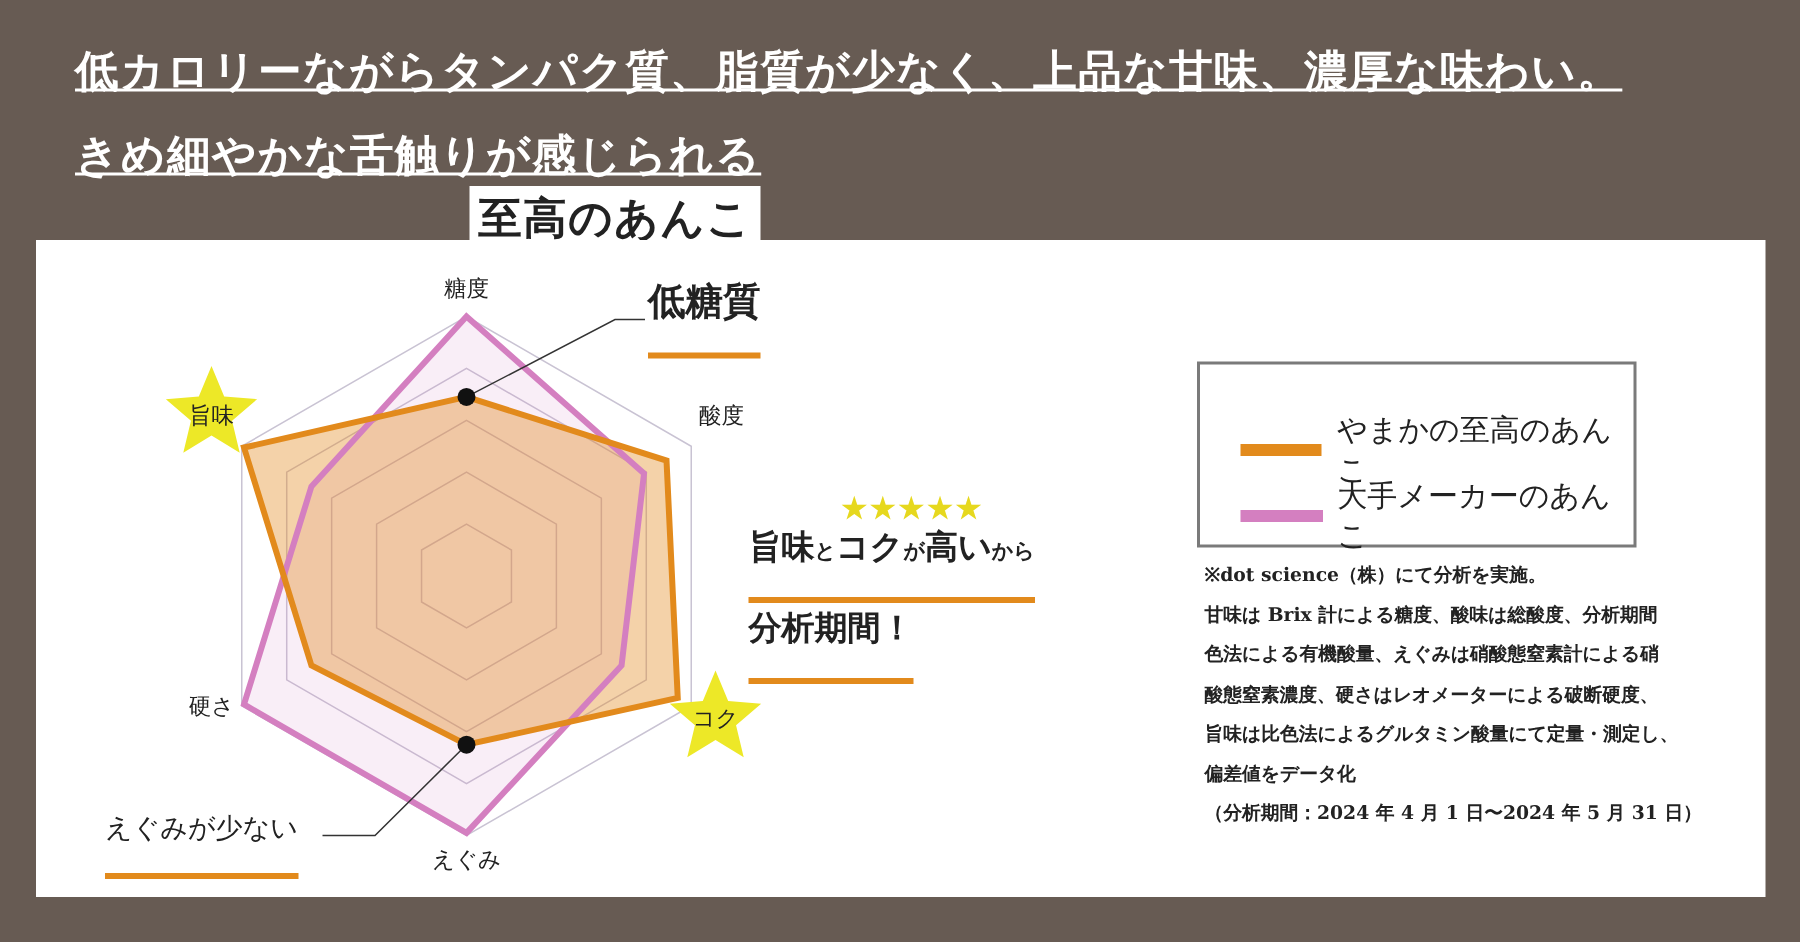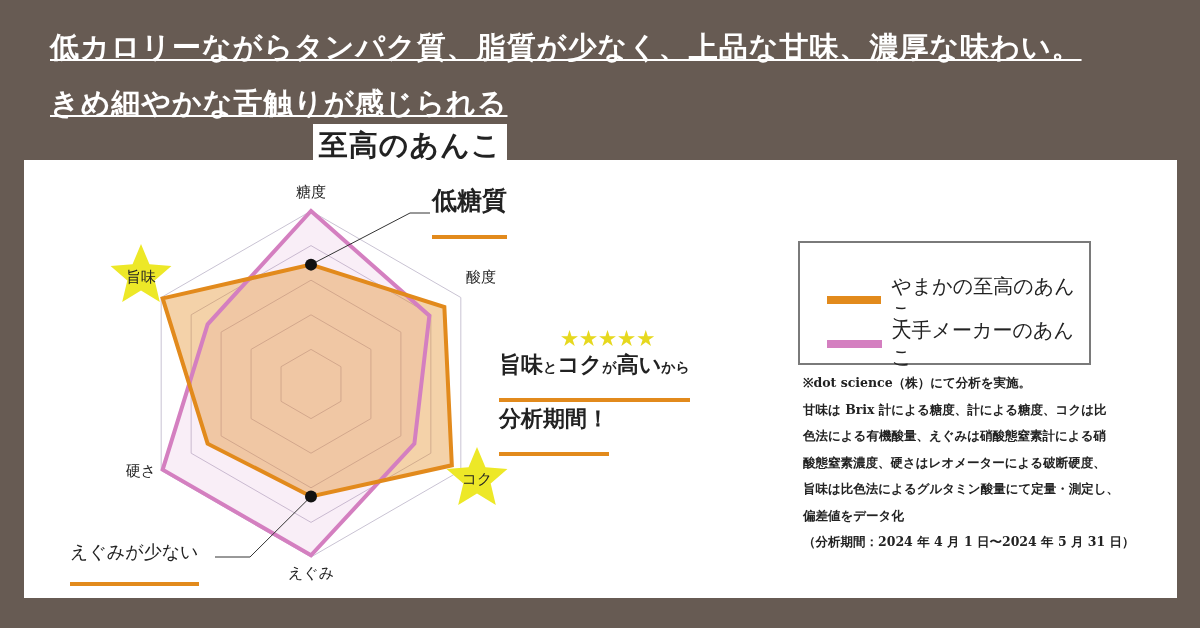--- a/index.html
+++ b/index.html
@@ -86,19 +86,19 @@
     <span>やまかの至高のあんこ</span>
   </div>
   <div class="legend-row" style="top:74px;">
     <span class="legend-swatch" style="background:#d47fc0"></span>
     <span>大手メーカーのあんこ</span>
   </div>
 </div>
 
 <div class="note">
   <div>※dot science（株）にて分析を実施。</div>
-  <div>甘味は Brix 計による糖度、計による糖度、コクは比</div>
+  <div>甘味は Brix 計による糖度、酸味は総酸度、分析期間</div>
   <div>色法による有機酸量、えぐみは硝酸態窒素計による硝</div>
   <div>酸態窒素濃度、硬さはレオメーターによる破断硬度、</div>
   <div>旨味は比色法によるグルタミン酸量にて定量・測定し、</div>
   <div>偏差値をデータ化</div>
   <div>（分析期間：2024 年 4 月 1 日〜2024 年 5 月 31 日）</div>
 </div>
 
 </body></html>

